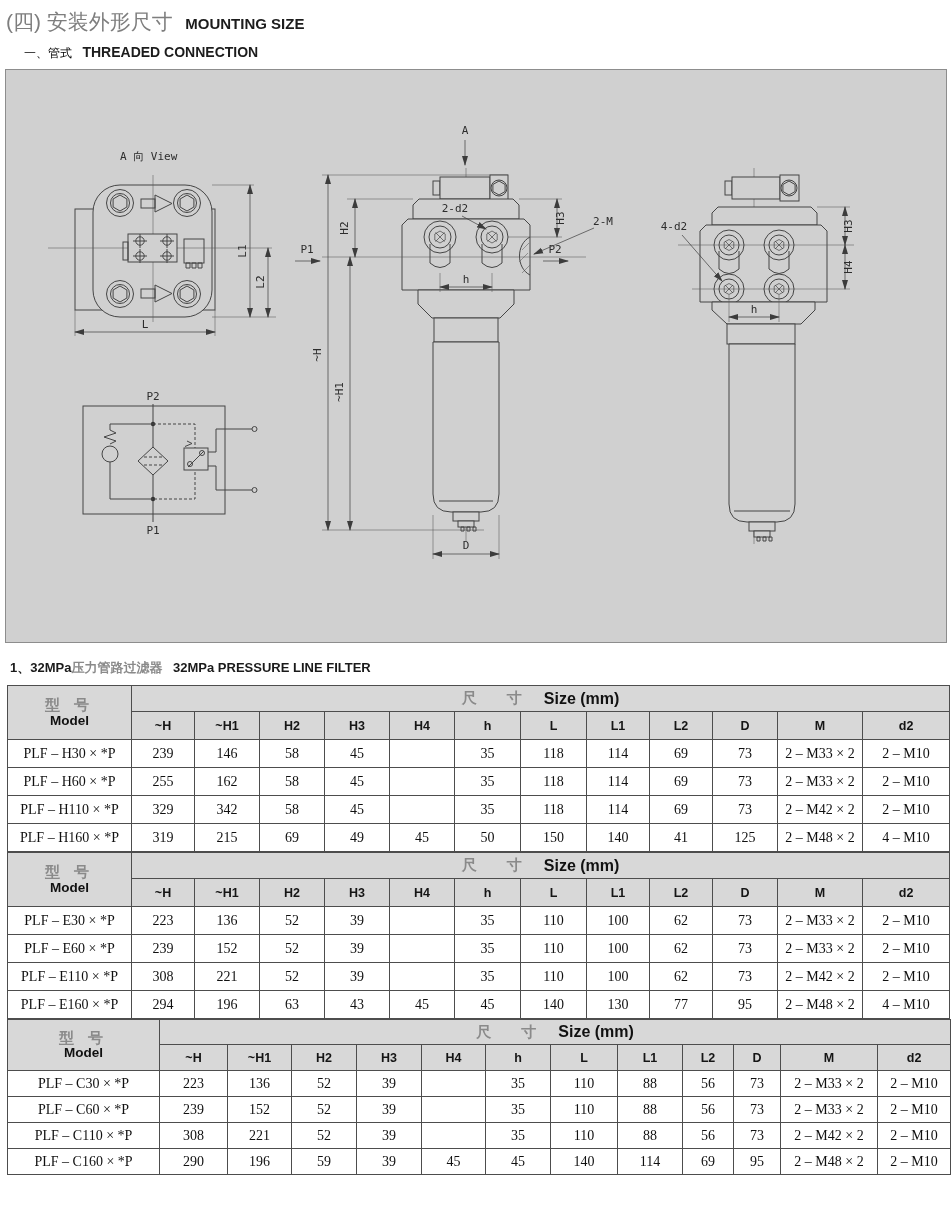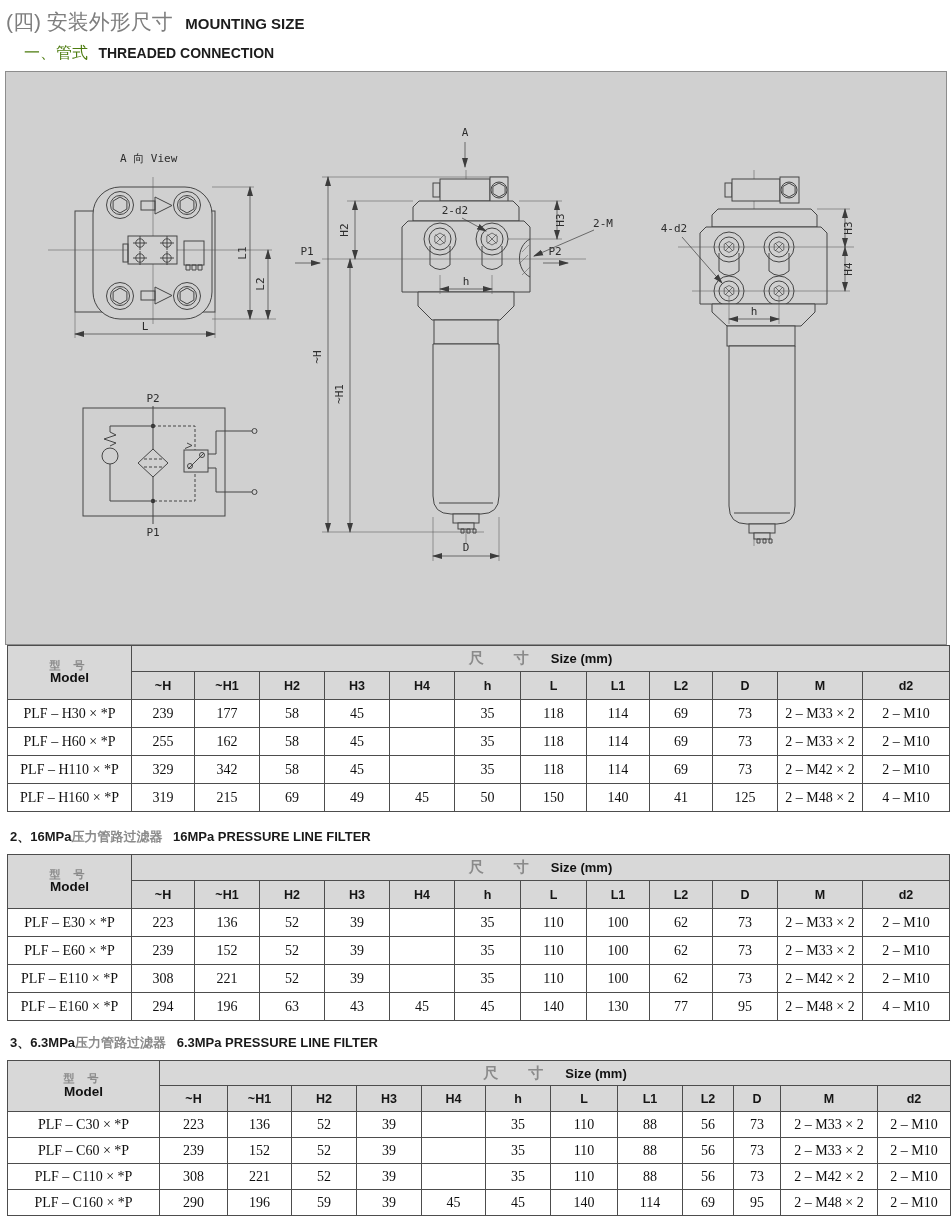--- a/index.html
+++ b/index.html
@@ -1,47 +1,47 @@
 <!DOCTYPE html>
 <html><head>
 <meta charset="utf-8">
 <style>
   html,body{margin:0;padding:0;background:#fff;width:952px;font-family:"Liberation Sans",sans-serif;color:#111;}
   body{height:1231px;overflow:hidden;position:relative;}
   .title-row{margin:8px 0 0 6px;white-space:nowrap;}
   .title-zh{color:#7e7e7e;font-size:21px;}
   .title-en{color:#1c1c1c;font-size:15px;font-weight:bold;margin-left:8px;}
   .sub-row{margin:7px 0 0 24px;white-space:nowrap;}
-  .sub-zh{color:#4d7c0f;font-size:16px;}
+  .sub-zh{color:#000000;font-size:12px;}
   .sub-en{color:#1c1c1c;font-size:14px;font-weight:bold;margin-left:6px;}
   .panel{position:relative;margin:7px 5px 0 5px;height:572px;background:#d0d0d0;border:1px solid #8d8d8d;}
   .panel svg{position:absolute;left:0;top:0;}
   
   .ln{stroke:#454545;fill:none;stroke-width:1;}
   .bg{fill:#d0d0d0;}
   .thin{stroke:#5a5a5a;fill:none;stroke-width:.55;}
   .dim{stroke:#3c3c3c;fill:none;stroke-width:.7;}
   .lbl{font:11px "DejaVu Sans Mono","Liberation Mono",monospace;fill:#2d2d2d;stroke:none;}
   .dot{fill:#333;stroke:none;}
   .dash2{stroke-dasharray:3 2;}
   
   .cap{margin:16px 0 8px 10px;font-size:13px;white-space:nowrap;}
   .cap-prefix,.cap-en{font-weight:bold;color:#1a1a1a;}
   .cap-zh{color:#8a8a8a;font-weight:bold;}
   .cap-en{margin-left:7px;}
   table.dim-table{border-collapse:collapse;table-layout:fixed;width:938px;margin-left:7px;}
   .dim-table th,.dim-table td{border:1px solid #4d4d4d;text-align:center;padding:0;overflow:hidden;}
   .dim-table thead th{background:#d8d8d8;}
-  .model-th .zh{color:#8a8a8a;font-size:11px;letter-spacing:5px;line-height:1.15;}
+  .model-th .zh{color:#8a8a8a;font-size:15px;letter-spacing:5px;line-height:1.15;}
   .model-th .en{color:#111;font-weight:bold;font-size:13.5px;line-height:1.1;}
   .size-th{height:25px;}
   .size-th .wrap{display:flex;justify-content:center;align-items:center;}
   .size-th .szh{color:#8a8a8a;font-size:15px;}
   .size-th .gap{display:inline-block;width:30px;}
-  .size-th .sen{color:#111;font-weight:bold;font-size:13px;margin-left:22px;}
+  .size-th .sen{color:#111;font-weight:bold;font-size:16px;margin-left:22px;}
   tr.colrow th{height:27px;font-weight:bold;font-size:12.5px;color:#151515;}
   .dim-table tbody td{background:#fff;font-family:"Liberation Serif",serif;font-size:14px;color:#101010;}
   .tblA tbody td{height:27px;}
   .tblC tbody td{height:25px;}
   .tblC tr.colrow th{height:25px;}
   .tblC .size-th{height:24px;}
 </style>
 </head>
 <body>
 
@@ -299,20 +299,24 @@
       <line class="thin" x1="723" y1="225" x2="723" y2="252"></line>
       <line class="thin" x1="773" y1="225" x2="773" y2="252"></line>
       <line class="dim" x1="723" y1="247" x2="773" y2="247" marker-start="url(#arw)" marker-end="url(#arw)"></line>
       <text class="lbl" text-anchor="middle" x="748" y="243">h</text>
     </g>
   </g>
 </svg>
 </div>
 
 <section>
+  <div class="cap">
+    <span class="cap-prefix">1、32MPa</span><span class="cap-zh">压力管路过滤器</span>
+    <span class="cap-en">32MPa PRESSURE LINE FILTER</span>
+  </div>
   <table class="dim-table tblA">
       <colgroup>
         <col style="width: 124px;">
         <col style="width: 63px;">
         <col style="width: 65px;">
         <col style="width: 65px;">
         <col style="width: 65px;">
         <col style="width: 65px;">
         <col style="width: 66px;">
         <col style="width: 66px;">
@@ -349,21 +353,21 @@
           <th>L2</th>
           <th>D</th>
           <th>M</th>
           <th>d2</th>
         </tr>
     </thead>
     <tbody>
         <tr>
           <td class="model">PLF – H30 × *P</td>
           <td>239</td>
-          <td>177</td>
+          <td>146</td>
           <td>58</td>
           <td>45</td>
           <td></td>
           <td>35</td>
           <td>118</td>
           <td>114</td>
           <td>69</td>
           <td>73</td>
           <td>2 – M33 × 2</td>
           <td>2 – M10</td>
@@ -411,24 +415,20 @@
           <td>41</td>
           <td>125</td>
           <td>2 – M48 × 2</td>
           <td>4 – M10</td>
         </tr>
       </tbody>
   </table>
 </section>
 
 <section>
-  <div class="cap">
-    <span class="cap-prefix">2、16MPa</span><span class="cap-zh">压力管路过滤器</span>
-    <span class="cap-en">16MPa PRESSURE LINE FILTER</span>
-  </div>
   <table class="dim-table tblA">
       <colgroup>
         <col style="width: 124px;">
         <col style="width: 63px;">
         <col style="width: 65px;">
         <col style="width: 65px;">
         <col style="width: 65px;">
         <col style="width: 65px;">
         <col style="width: 66px;">
         <col style="width: 66px;">
@@ -527,24 +527,20 @@
           <td>77</td>
           <td>95</td>
           <td>2 – M48 × 2</td>
           <td>4 – M10</td>
         </tr>
       </tbody>
   </table>
 </section>
 
 <section>
-  <div class="cap" style="margin-top:13px;">
-    <span class="cap-prefix">3、6.3MPa</span><span class="cap-zh">压力管路过滤器</span>
-    <span class="cap-en">6.3MPa PRESSURE LINE FILTER</span>
-  </div>
   <table class="dim-table tblC">
       <colgroup>
         <col style="width: 152px;">
         <col style="width: 68px;">
         <col style="width: 64px;">
         <col style="width: 65px;">
         <col style="width: 65px;">
         <col style="width: 64px;">
         <col style="width: 65px;">
         <col style="width: 67px;">

